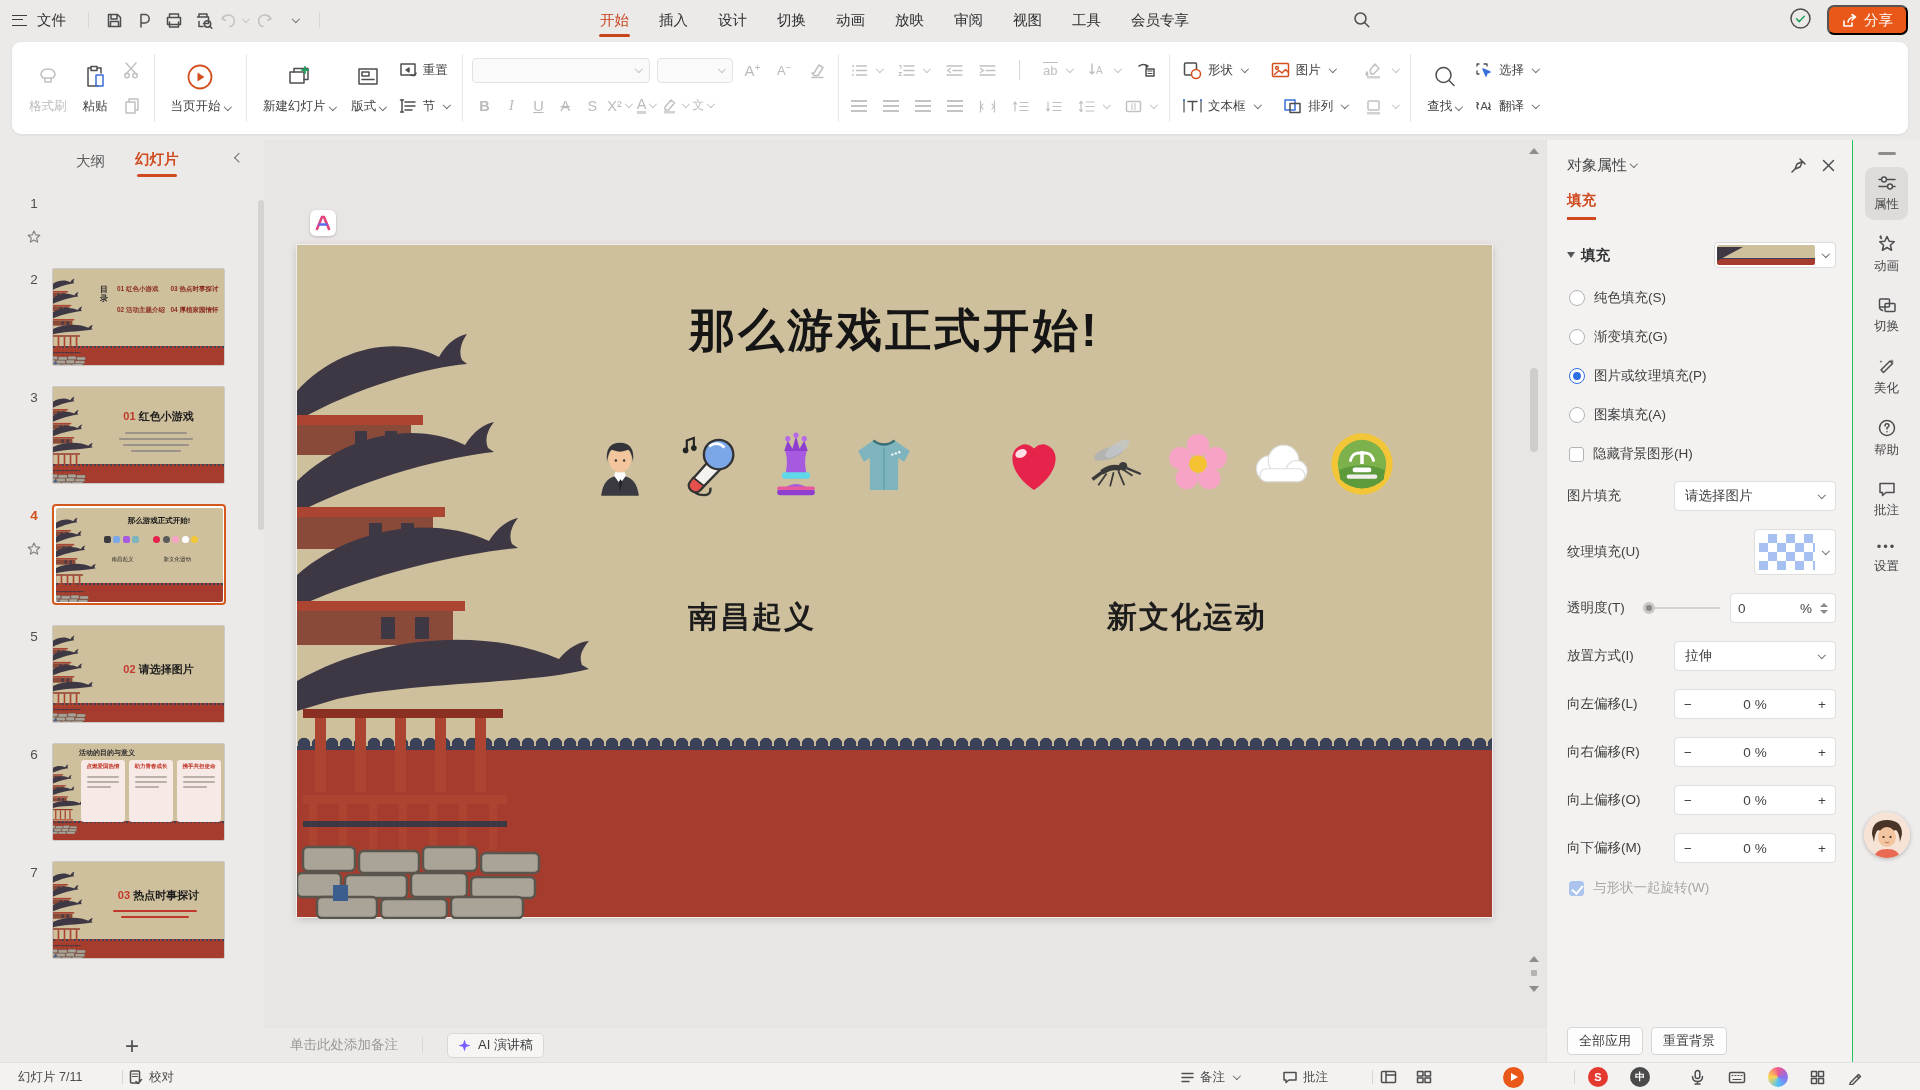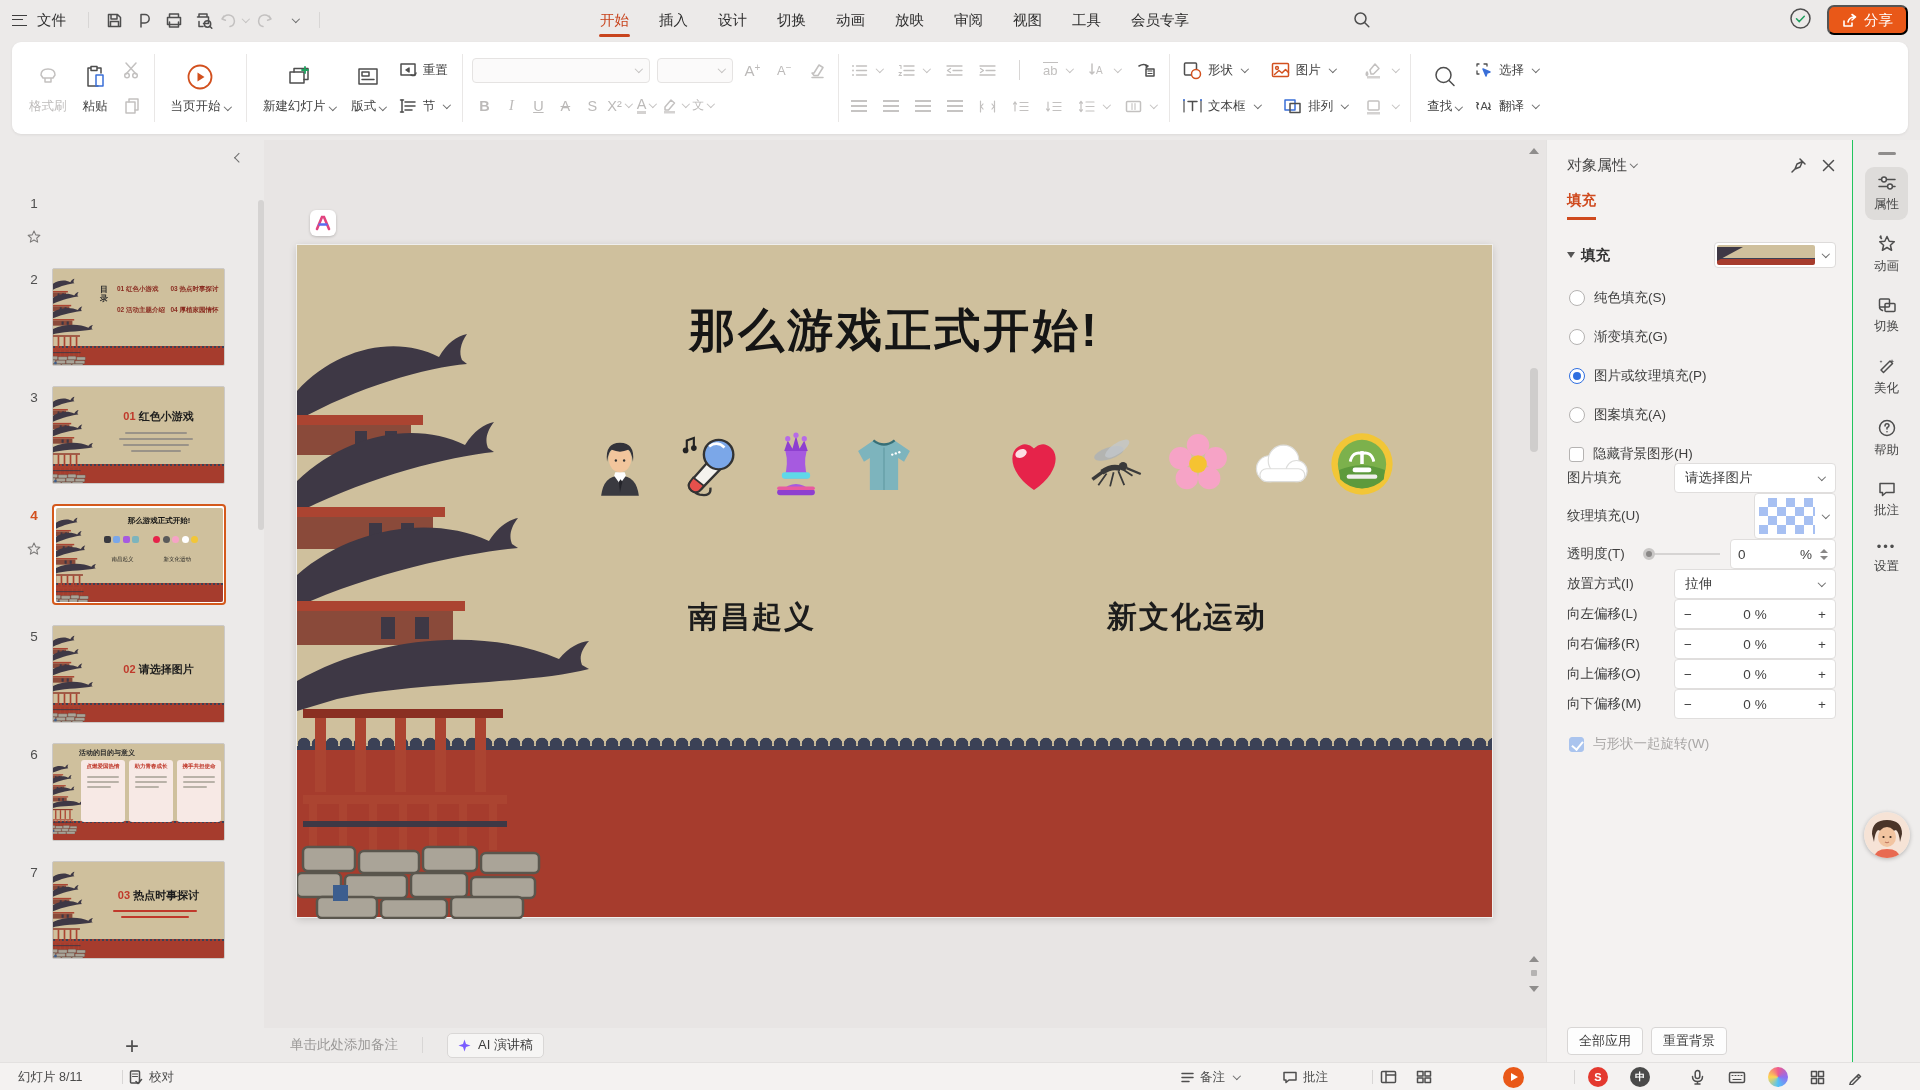--- a/index.html
+++ b/index.html
@@ -91,21 +91,21 @@
   .fill-swatch{margin-left:auto;width:122px;height:26px;background:#fff;border:1px solid #dddbda;border-radius:4px;display:flex;align-items:center;padding:2px 6px 2px 2px}
   .fill-mini{flex:1;height:100%;border-radius:2px;background:linear-gradient(#cfc09d 0 64%,#3b4156 64% 72%,#a63c2d 72% 100%);position:relative;overflow:hidden}
   .fill-mini::before{content:"";position:absolute;left:0;top:2px;border-top:14px solid #3e3845;border-right:26px solid transparent}
   .radio-row{display:flex;align-items:center;gap:9px;margin:21px 0 0 2px}
   .radio{width:16px;height:16px;border:1.5px solid #b5b3b2;border-radius:50%;background:#fff;flex:none}
   .radio.sel{border-color:#2f6fe0;display:flex;align-items:center;justify-content:center}
   .radio.sel::after{content:"";width:8px;height:8px;border-radius:50%;background:#2f6fe0}
   .chk{width:15px;height:15px;border:1.5px solid #b5b3b2;border-radius:3px;background:#fff;flex:none}
   .chk.on{background:#aac4ee;border-color:#aac4ee;position:relative}
   .chk.on::after{content:"";position:absolute;left:4px;top:1px;width:5px;height:9px;border:solid #fff;border-width:0 2px 2px 0;transform:rotate(40deg)}
-  .frow{display:flex;align-items:center;}
+  .frow{display:flex;align-items:center;margin-top:18px}
   .frow .flab{width:100px;flex:none}
   .select{margin-left:auto;width:162px;height:30px;border:1px solid #e0dedd;border-radius:4px;background:#fff;display:flex;align-items:center;justify-content:space-between;padding:0 10px}
   .tex-swatch{margin-left:auto;width:82px;height:46px;border:1px solid #e0dedd;border-radius:4px;background:#fff;display:flex;align-items:center;padding:4px 6px 4px 4px;gap:4px}
   .checker{flex:1;height:100%;background:conic-gradient(#a7c0f2 90deg,#fff 90deg 180deg,#a7c0f2 180deg 270deg,#fff 270deg);background-size:18px 18px}
   .stepper{margin-left:auto;width:162px;height:30px;border:1px solid #e0dedd;border-radius:4px;background:#fff;display:flex;align-items:center;padding:0 9px;font-size:13.5px}
   .stepper .val{flex:1;text-align:center}
   .spinbox{margin-left:auto;width:106px;height:30px;border:1px solid #e0dedd;border-radius:4px;background:#fff;display:flex;align-items:center;padding:0 7px;gap:6px}
   .spin{display:flex;flex-direction:column;gap:3px;margin-left:2px}
   .spin i{width:0;height:0;border-left:4px solid transparent;border-right:4px solid transparent}
   .spin .su{border-bottom:4.5px solid #8a8887}.spin .sd{border-top:4.5px solid #8a8887}
@@ -665,20 +665,24 @@
               <text x="6.5" y="13" font-size="11" fill="#4e4e4e" stroke="none">A</text>
             </svg>
             <span>翻译</span>
             <span class="cv"></span>
           </span>
       </div>
     </div>
   </div>
 
   <aside class="sidebar">
+    <div class="sb-tabs">
+      <span class="sb-tab">大纲</span>
+      <span class="sb-tab active">幻灯片</span>
+    </div>
     <span class="sb-collapse"></span>
     <div class="sb-list">
 
       <div class="slide-item">
         <div class="numcol"><div>1</div><svg class="star" width="16" height="16">
               <use href="#star-o"></use>
             </svg></div>
       </div>
 
       <div class="slide-item">
@@ -1068,21 +1072,21 @@
           <ellipse cx="23" cy="25" rx="9" ry="10" fill="#f2c4a0"></ellipse>
           <circle cx="19.5" cy="25" r="1.1" fill="#33241c"></circle>
           <circle cx="26.5" cy="25" r="1.1" fill="#33241c"></circle>
           <path d="M21 30 q2 1.4 4 0" stroke="#c47c64" fill="none" stroke-width="1.2"></path>
           <path d="M10 46 q1 -9 13 -9 q12 0 13 9 Z" fill="#e86a52"></path>
         </svg>
     </div>
   </div>
 
   <footer class="statusbar">
-    <span class="st" style="left:18px">幻灯片 8/11</span>
+    <span class="st" style="left:18px">幻灯片 7/11</span>
     <span class="st vline" style="left:112px;height:14px;top:7px"></span>
     <span class="st" style="left:128px">
       <svg class="sic" width="16" height="16" viewBox="0 0 16 16">
           <rect x="2.5" y="2" width="9" height="12" rx="1"></rect>
           <path d="M8 12.5 l2 2 3.5 -4" stroke-width="1.6"></path>
           <path d="M4.5 5 h5 M4.5 7.5 h5" stroke-width="1.1"></path>
         </svg>
       <span>校对</span>
     </span>
 

